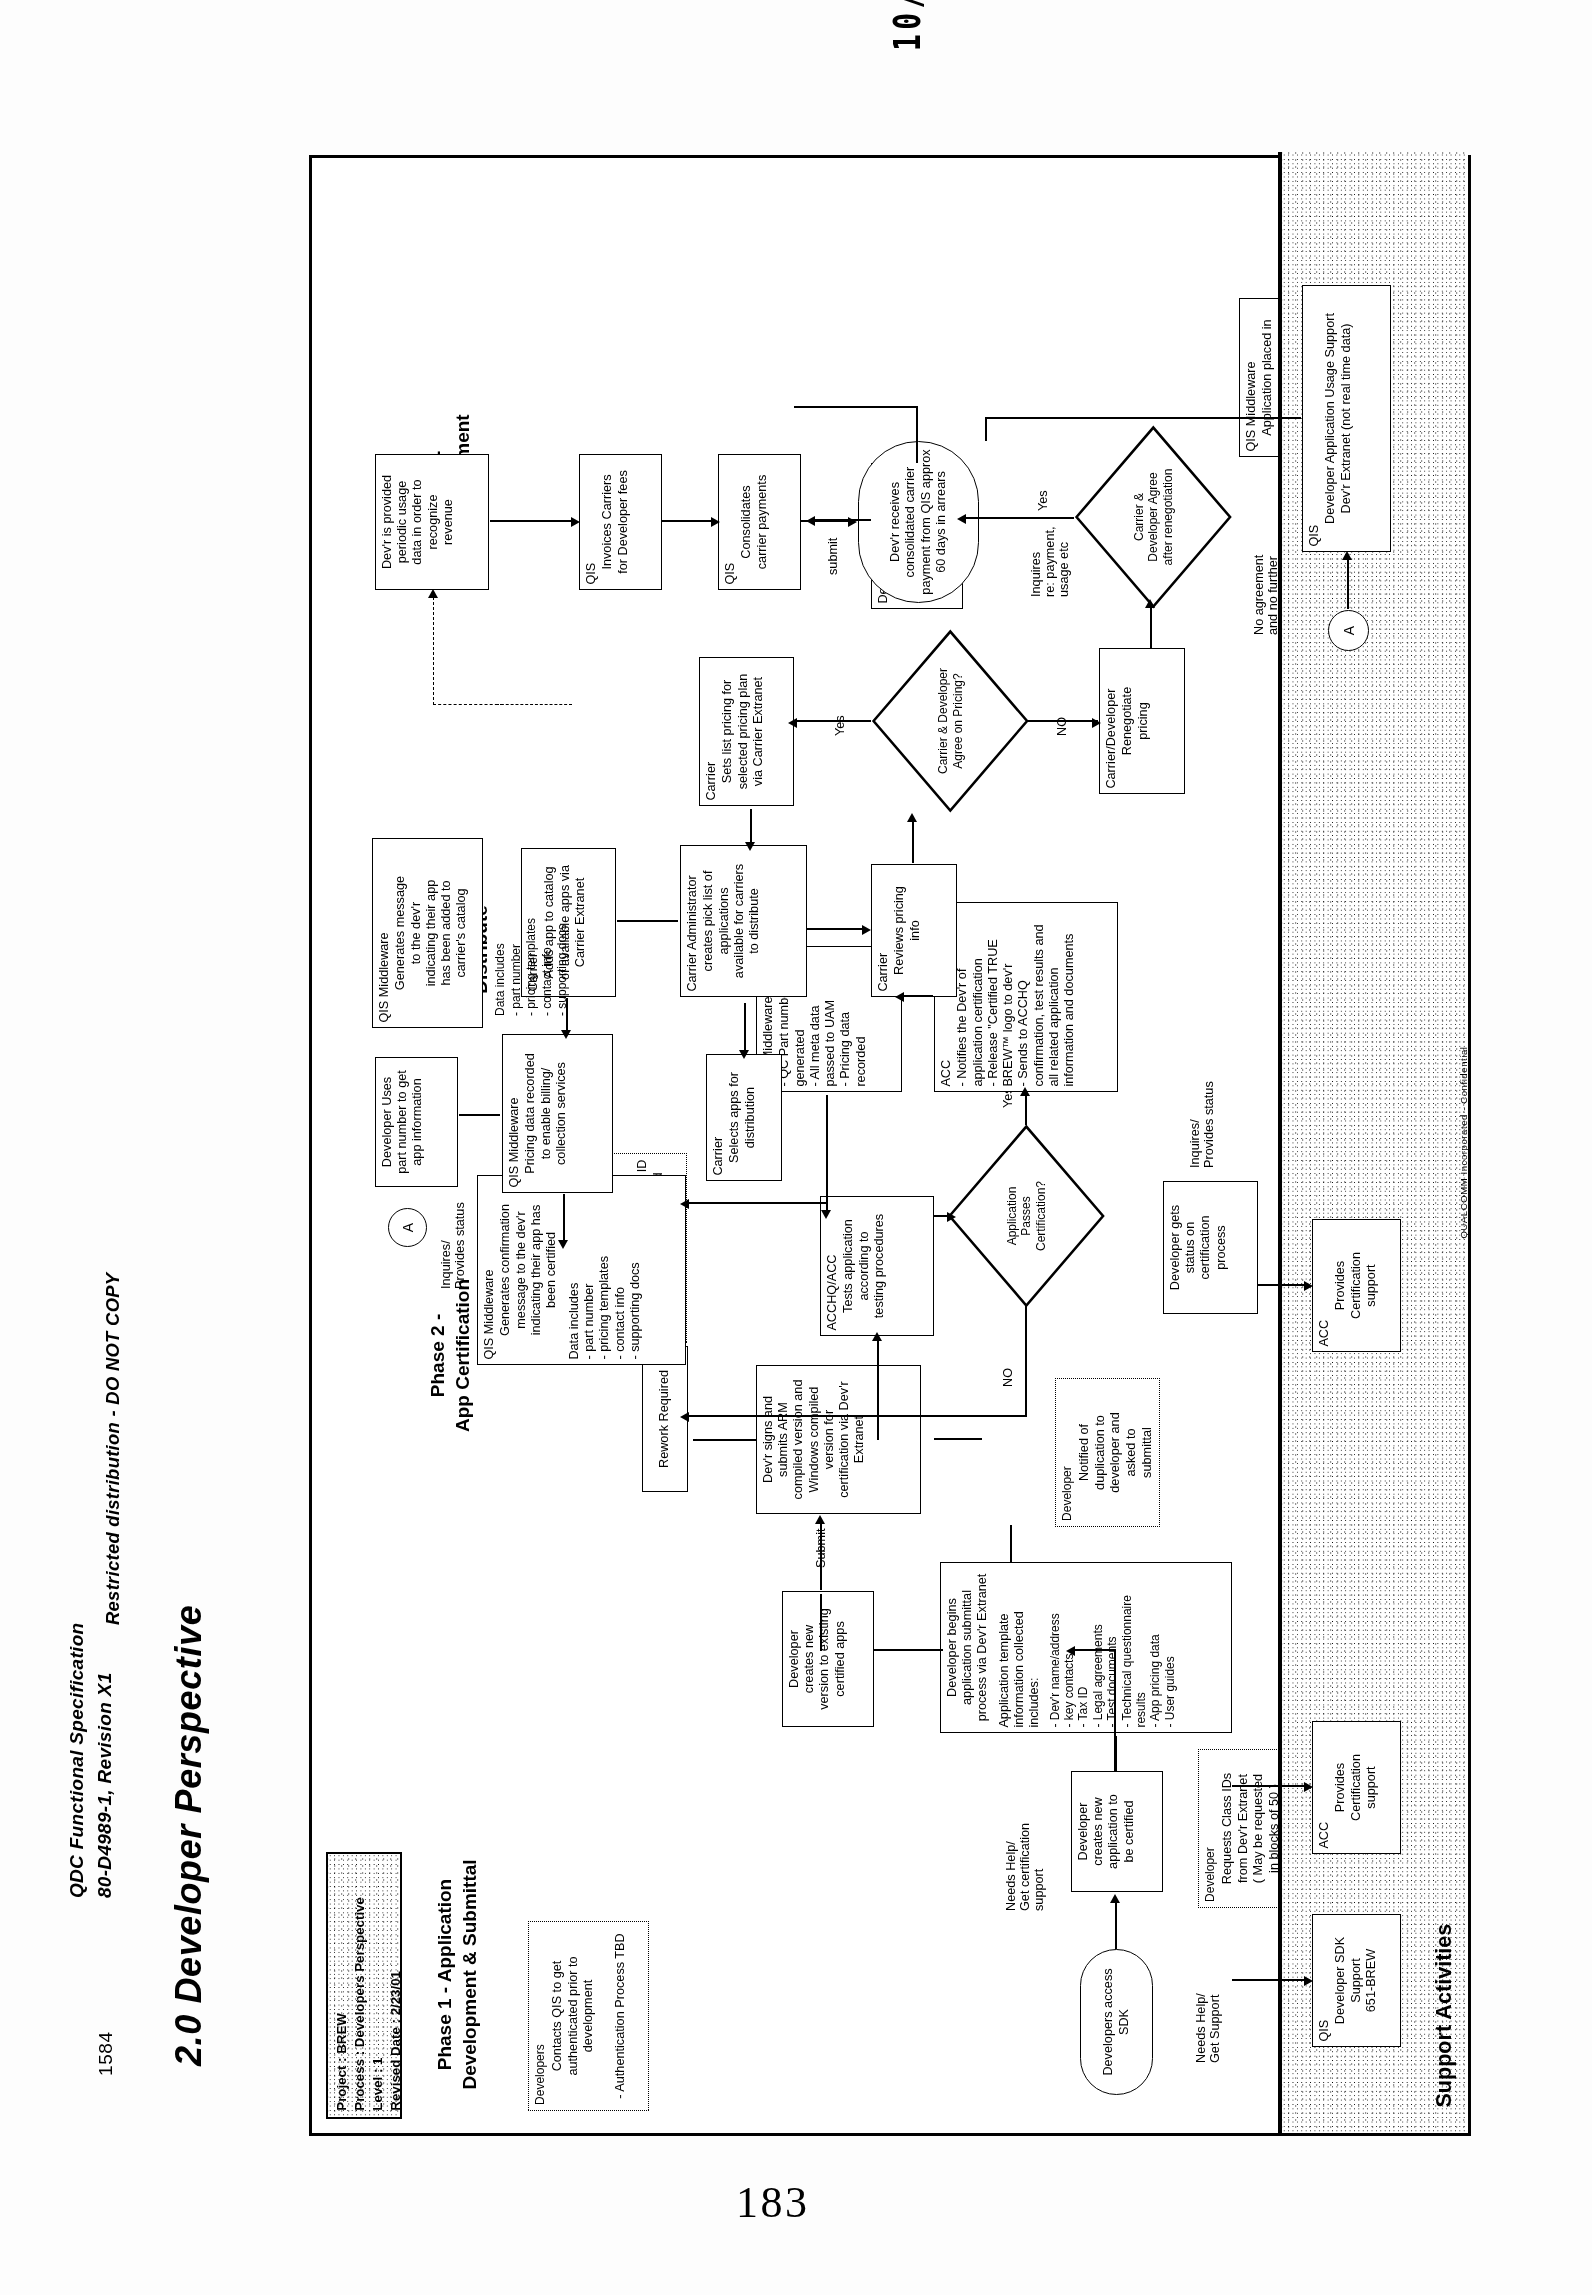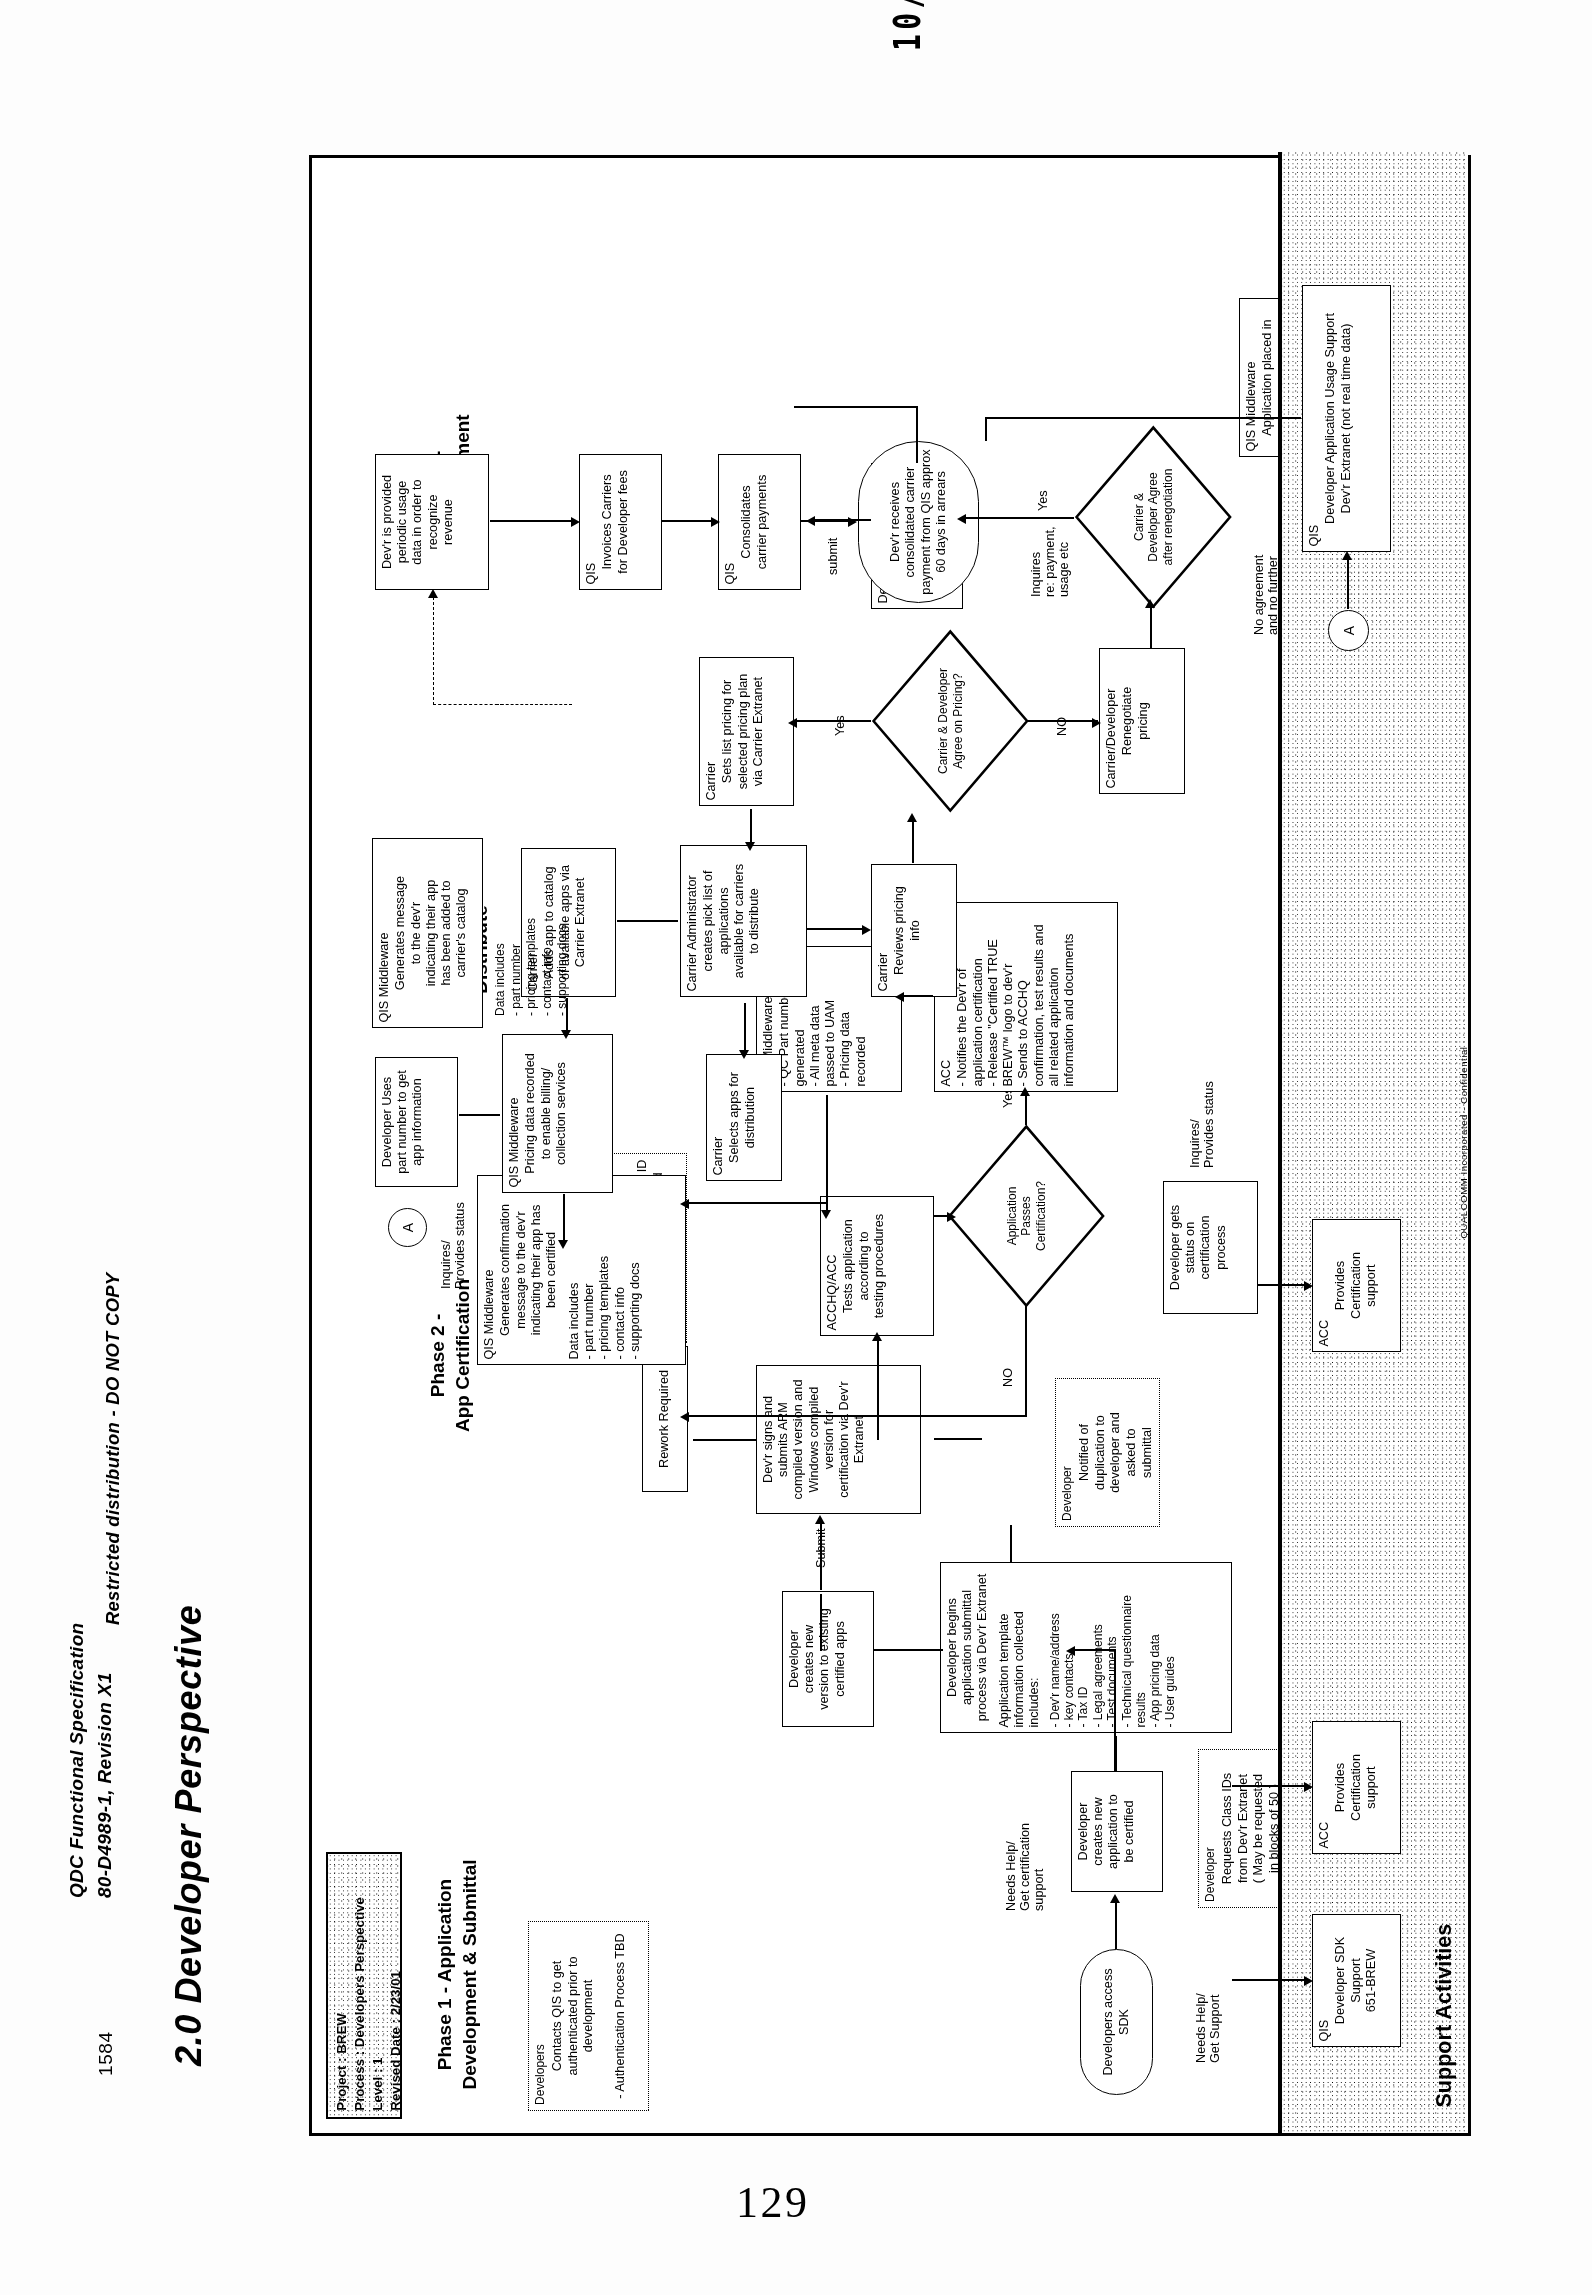--- a/index.html
+++ b/index.html
@@ -129,21 +129,21 @@
   </div>
   <div class="hdr-restrict">Restricted distribution - DO NOT COPY</div>
   <div class="hdr-num">1584</div>
   <div class="sec-title">2.0 Developer Perspective</div>
 
   <div class="ftr-rule"></div>
   <div class="ftr-date">8/15/2001</div>
   <div class="ftr-prop">QUALCOMM Proprietary</div>
   <div class="ftr-page">68</div>
 
-  <div class="handnum">129</div>
+  <div class="handnum">183</div>
 
   <div id="chart-rot">
   <div id="chart">
 
     <div class="title-box" style="left:14px;top:14px;width:267px;height:76px;">Project : BREW
 Process : Developers Perspective
 Level : 1
 Revised Date : 2/23/01</div>
 
     <div class="ph" style="left:19px;top:121px;width:279px;">Phase 1 - Application

